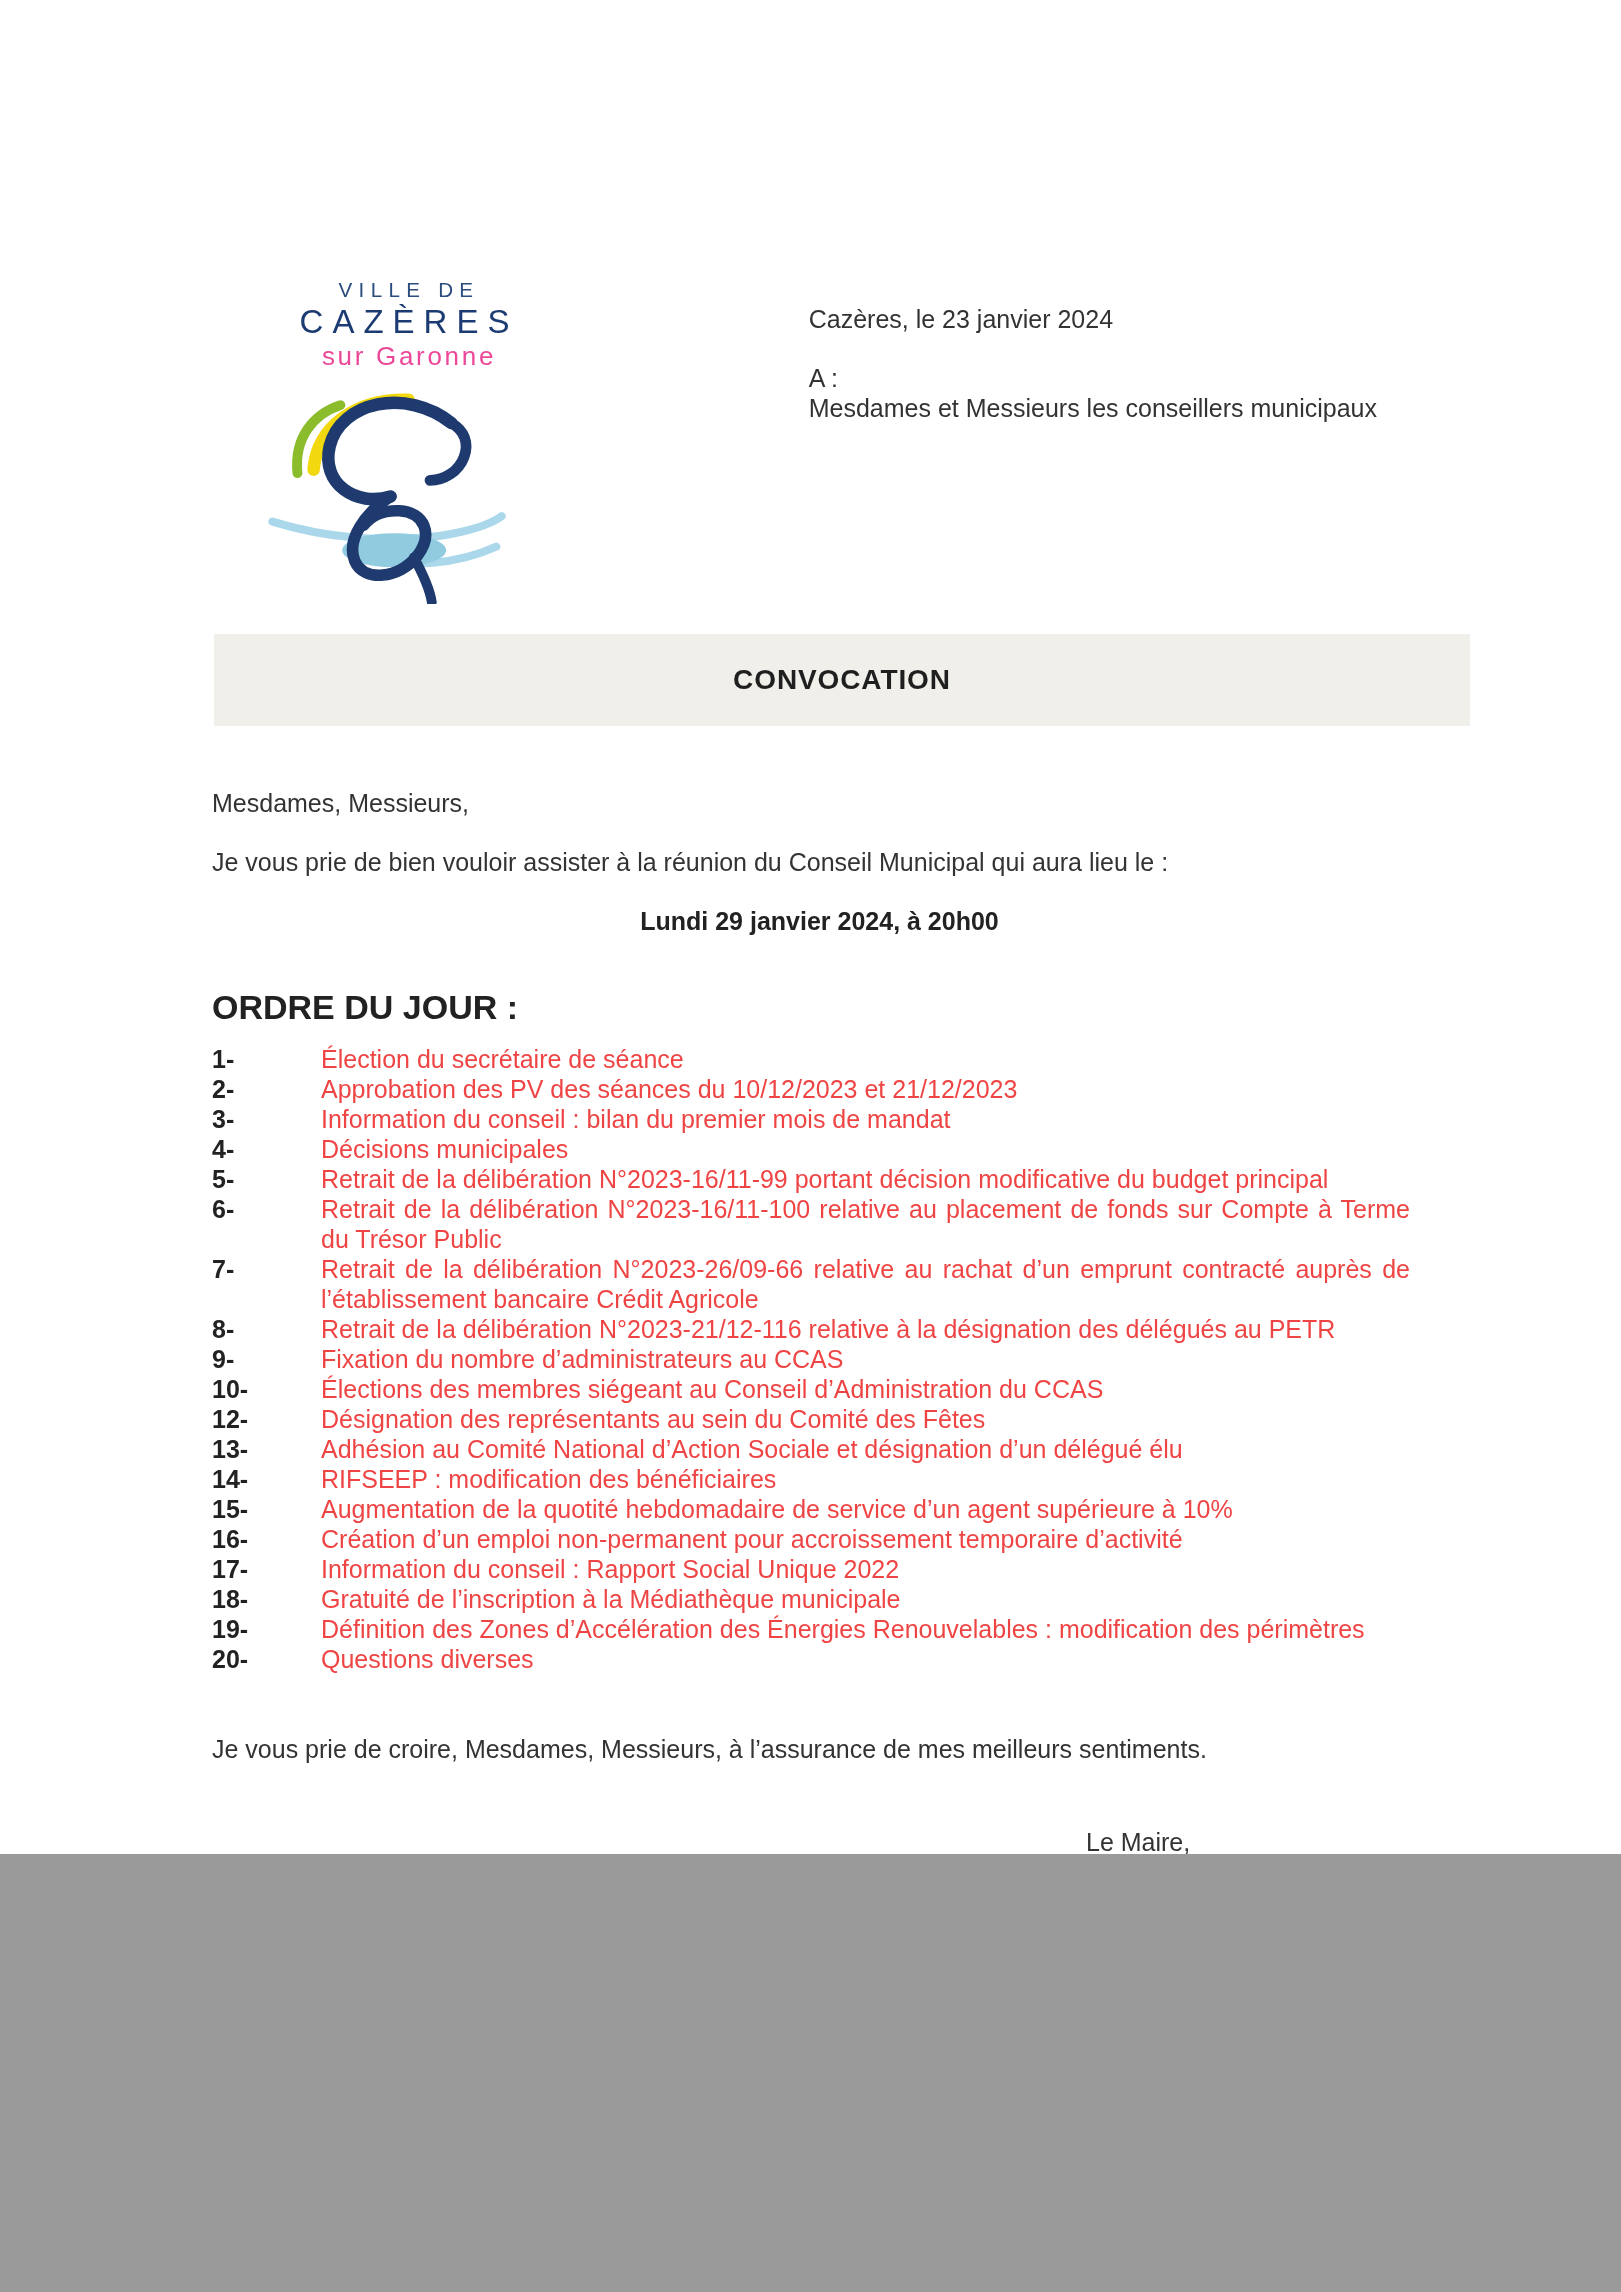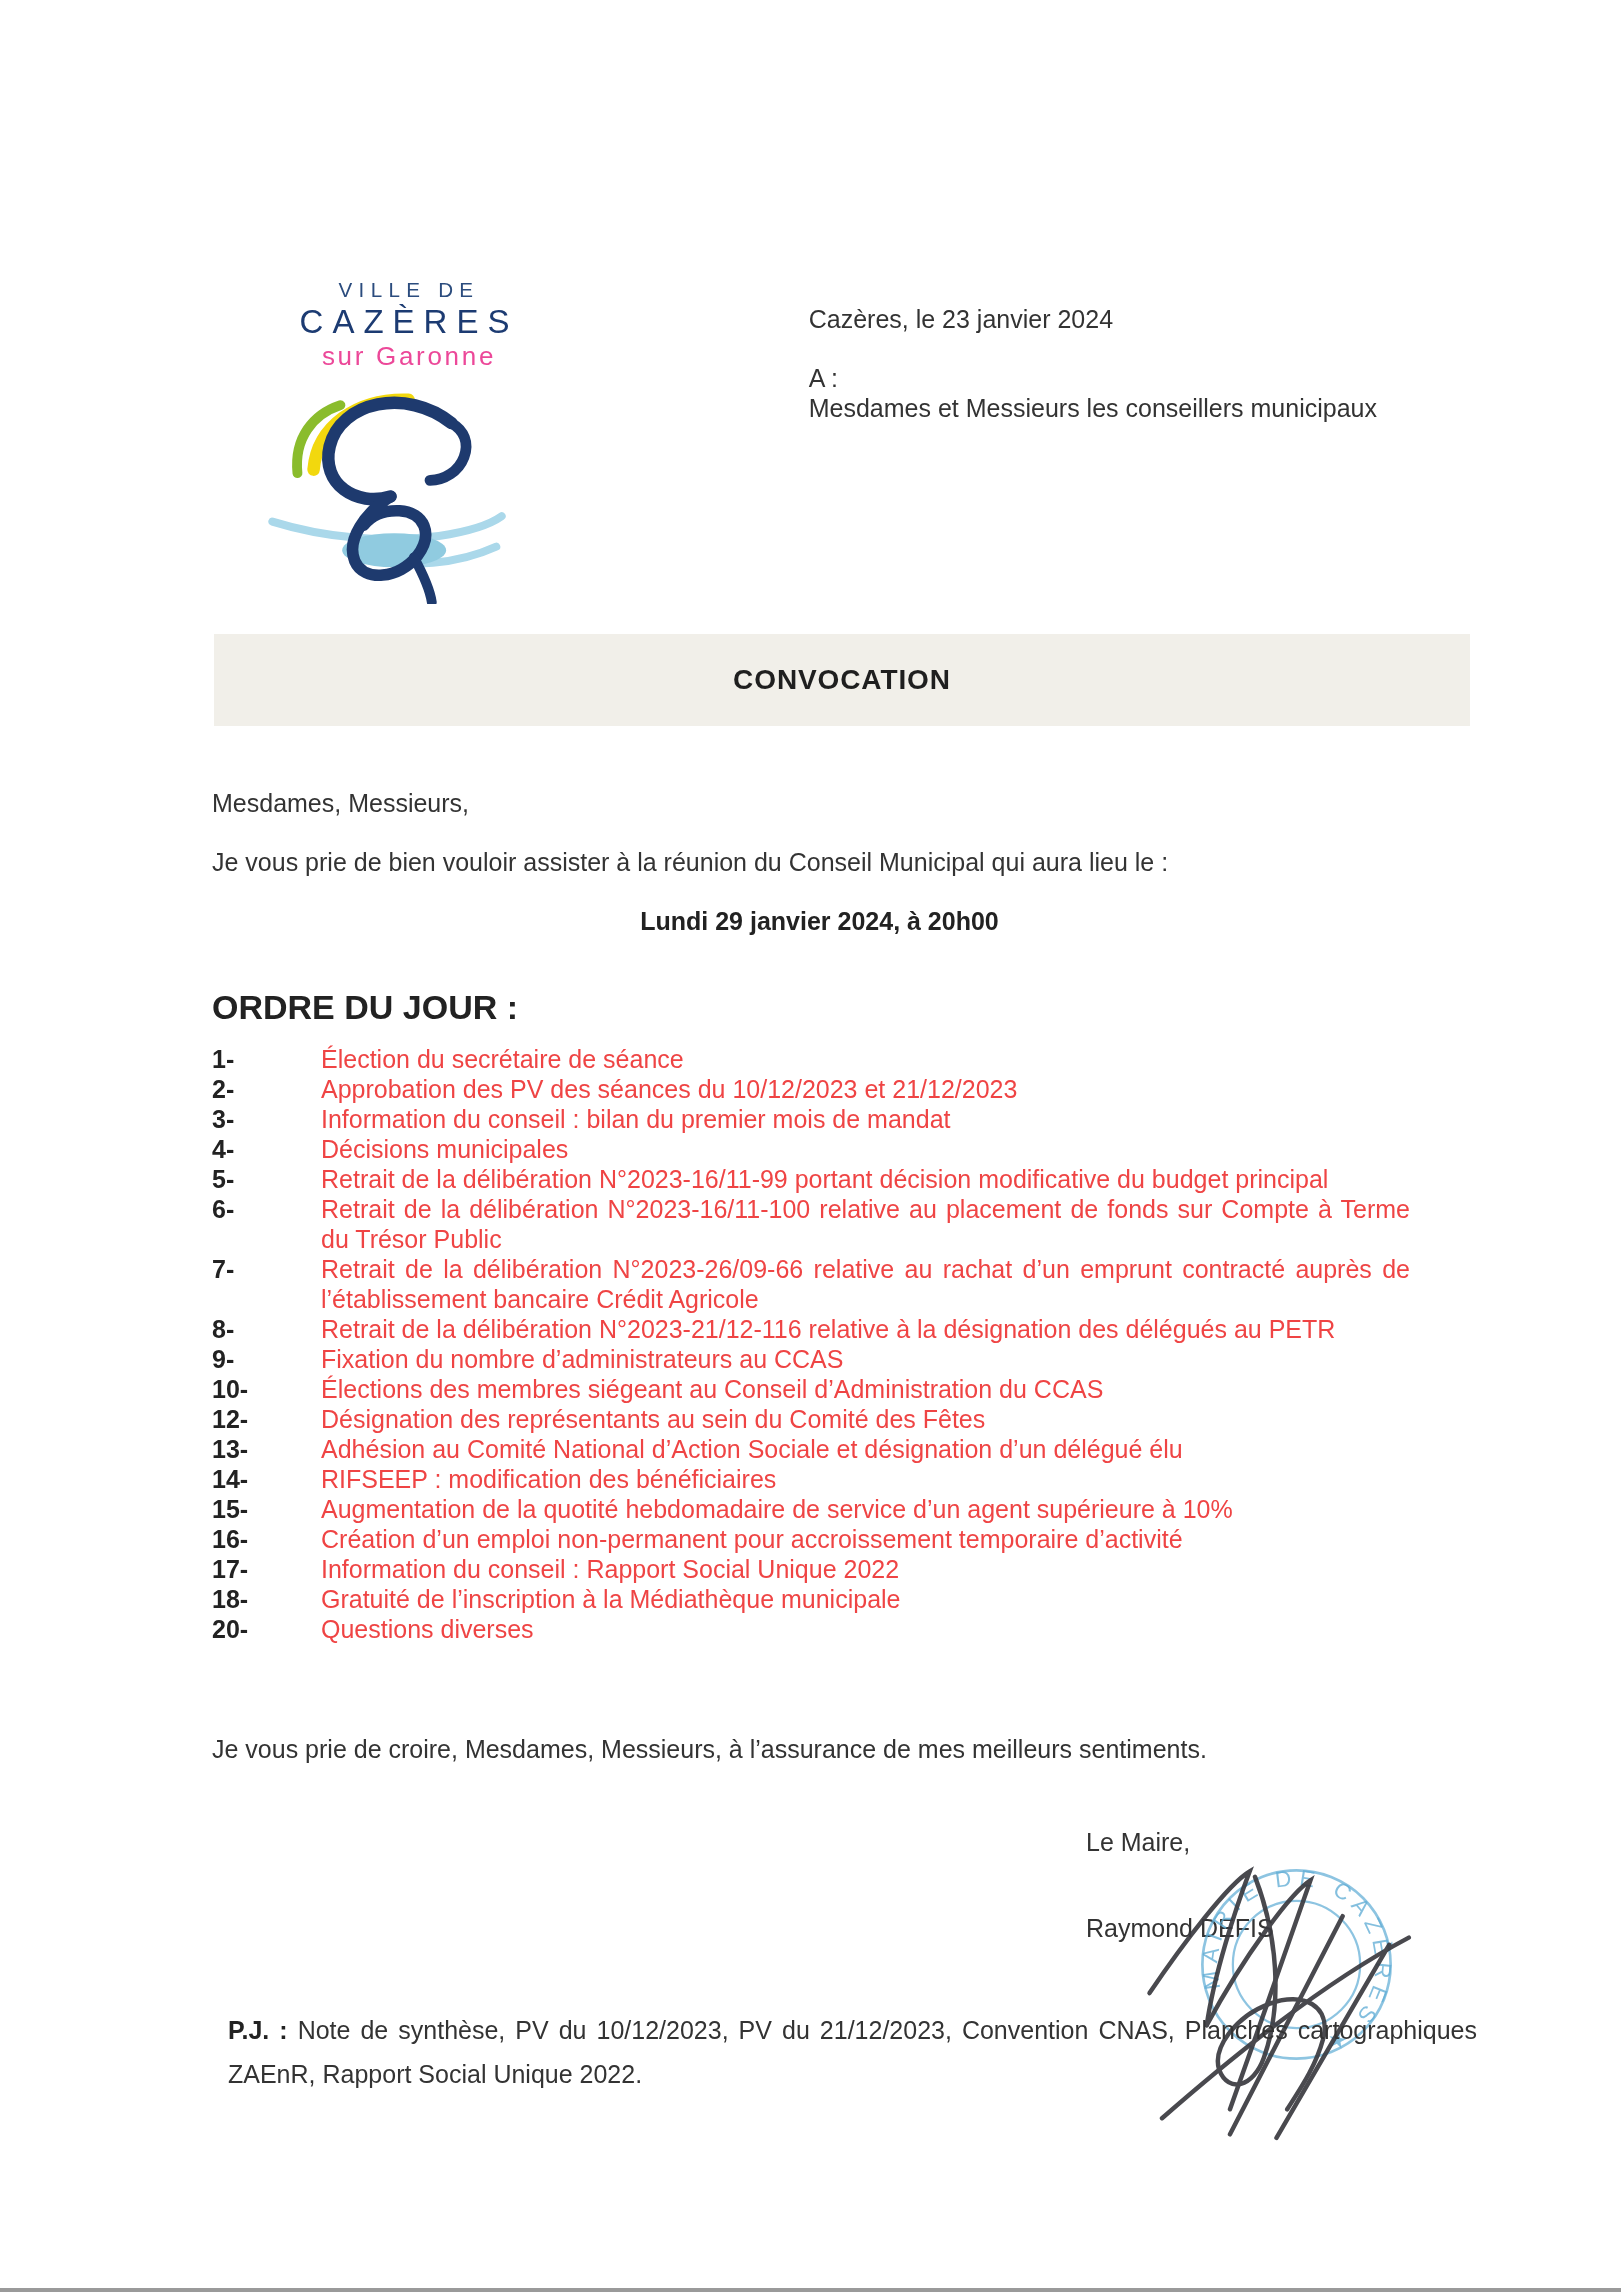--- a/index.html
+++ b/index.html
@@ -1,18 +1,18 @@
 <!DOCTYPE html>
 <html lang="fr" style="font-size:14.3px"><head>
 <meta charset="utf-8">
 <style>
   html,body{margin:0;padding:0;background:#9a9a9a;}
   .page{
     position:relative;
-    width:1621px;height:2288px;
+    width:1621px;height:1854px;
     background:#ffffff;
     font-family:"Liberation Sans","DejaVu Sans",sans-serif;
     color:#2e2e2e;
     overflow:hidden;
   }
   .abs{position:absolute;}
   
   .logo-text{left:203px;top:279px;width:412px;text-align:center;line-height:1.1;}
   .logo-l1{font-size:20.6px;letter-spacing:6.3px;color:#2b4c7e;}
   .logo-l2{font-size:33px;letter-spacing:9px;color:#1c3b72;margin-top:2.7px;}
@@ -169,20 +169,24 @@
     <div class="agenda-row">
       <span class="agenda-num">17-</span>
       <span class="agenda-txt">Information du conseil : Rapport Social Unique 2022</span>
     </div>
 
     <div class="agenda-row">
       <span class="agenda-num">18-</span>
       <span class="agenda-txt">Gratuité de l’inscription à la Médiathèque municipale</span>
     </div>
 
+    <div class="agenda-row">
+      <span class="agenda-num">19-</span>
+      <span class="agenda-txt">Définition des Zones d’Accélération des Énergies Renouvelables : modification des périmètres</span>
+    </div>
 
     <div class="agenda-row">
       <span class="agenda-num">20-</span>
       <span class="agenda-txt">Questions diverses</span>
     </div>
   </div>
 
   <div class="abs bodytext closing">Je vous prie de croire, Mesdames, Messieurs, à l’assurance de mes meilleurs sentiments.</div>
 
   <div class="abs bodytext signer-title">Le Maire,</div>

